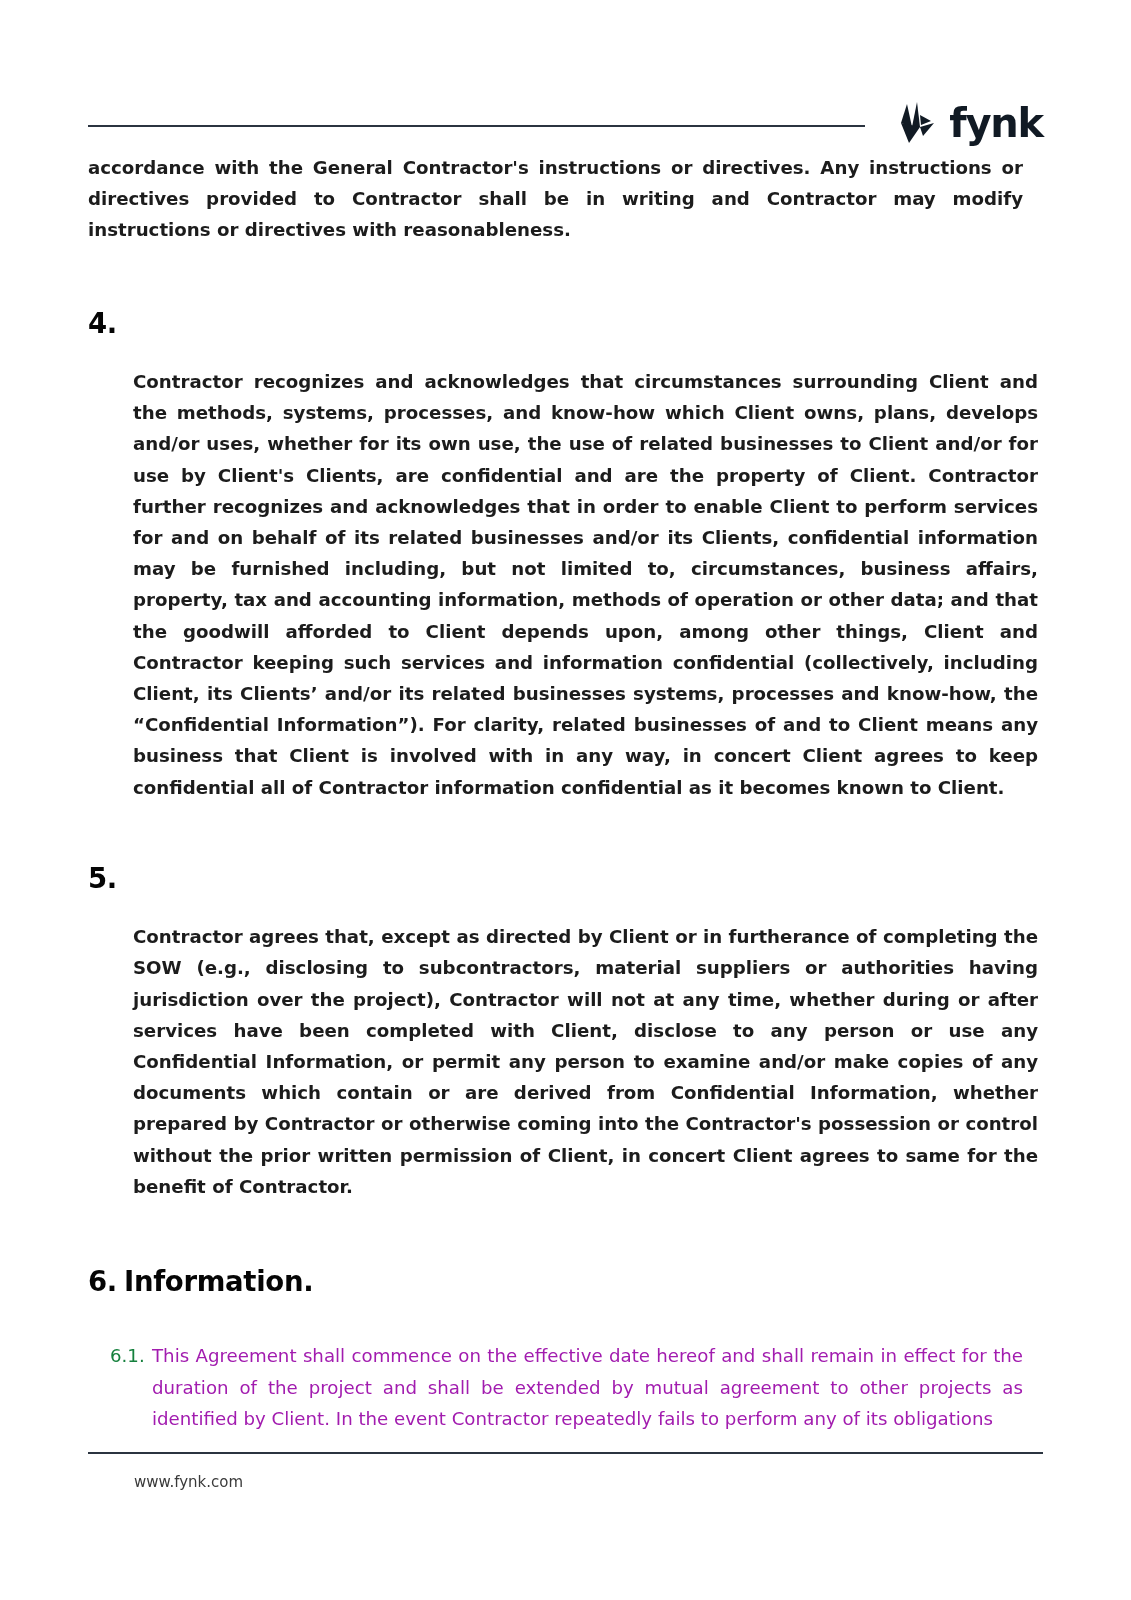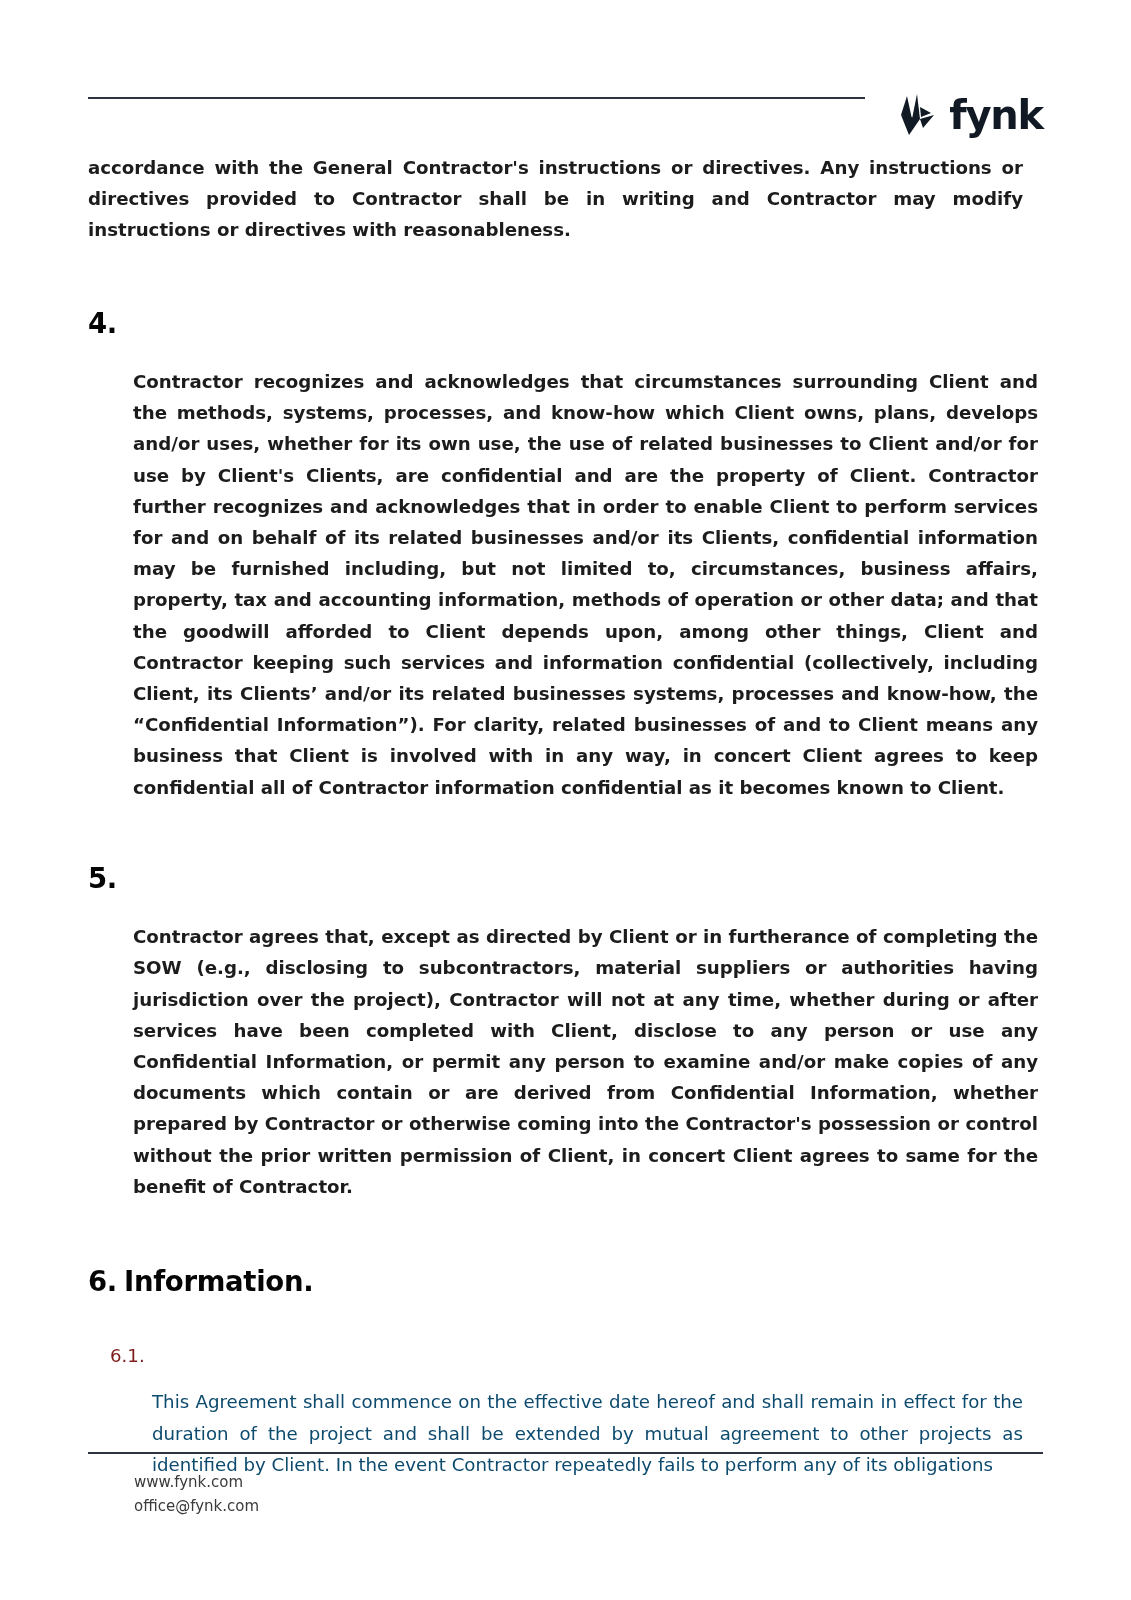--- a/index.html
+++ b/index.html
@@ -23,21 +23,21 @@
   }
 
   
   .header {
     position: absolute;
     top: 95px;
     left: 88px;
     right: 88px;
     height: 60px;
     display: flex;
-    align-items: flex-start;
+    align-items: center;
   }
   .header-rule {
     flex: 1 1 auto;
     height: 0;
     border-top: 2px solid #2b3440;
     margin-right: 22px;
     margin-top: 2px;
   }
   .brand {
     flex: 0 0 auto;
@@ -112,29 +112,28 @@
   .clause {
     display: flex;
     margin-left: 22px;
     width: 913px;
   }
   .clause-num {
     flex: 0 0 auto;
     width: 42px;
     font-size: 18.2px;
     line-height: 31.2px;
-    color: #7f1d1d;
+    color: #15803d;
   }
   .clause-body {
     flex: 1 1 auto;
     font-size: 18.2px;
     line-height: 31.2px;
     text-align: justify;
-    color: #0c4a6e;
-    margin-top: 46px;
+    color: #a21caf;
   }
 
   
   .footer {
     position: absolute;
     left: 88px;
     right: 88px;
     top: 1452px;
   }
   .footer-rule {
@@ -202,17 +201,16 @@
       <span class="clause-num">6.1.</span>
       <span class="clause-body">This Agreement shall commence on the effective date hereof and shall remain in effect for the duration of the project and shall be extended by mutual agreement to other projects as identified by Client. In the event Contractor repeatedly fails to perform any of its obligations</span>
     </div>
 
   </div>
 
   <div class="footer">
     <div class="footer-rule"></div>
     <div class="footer-lines">
       <div>www.fynk.com</div>
-      <div>office@fynk.com</div>
     </div>
   </div>
 
 </div>
 
 </body></html>

